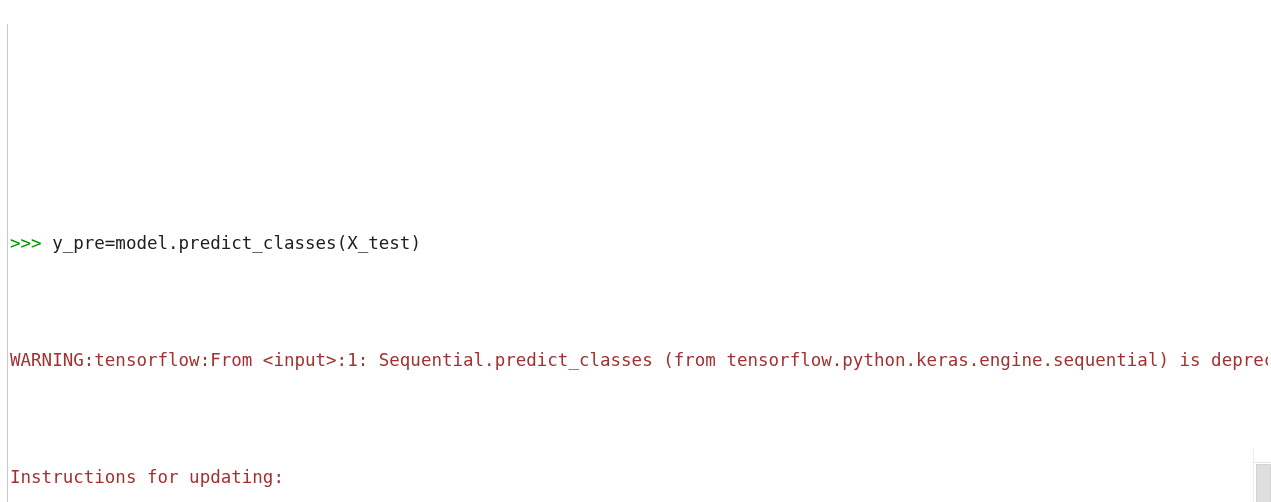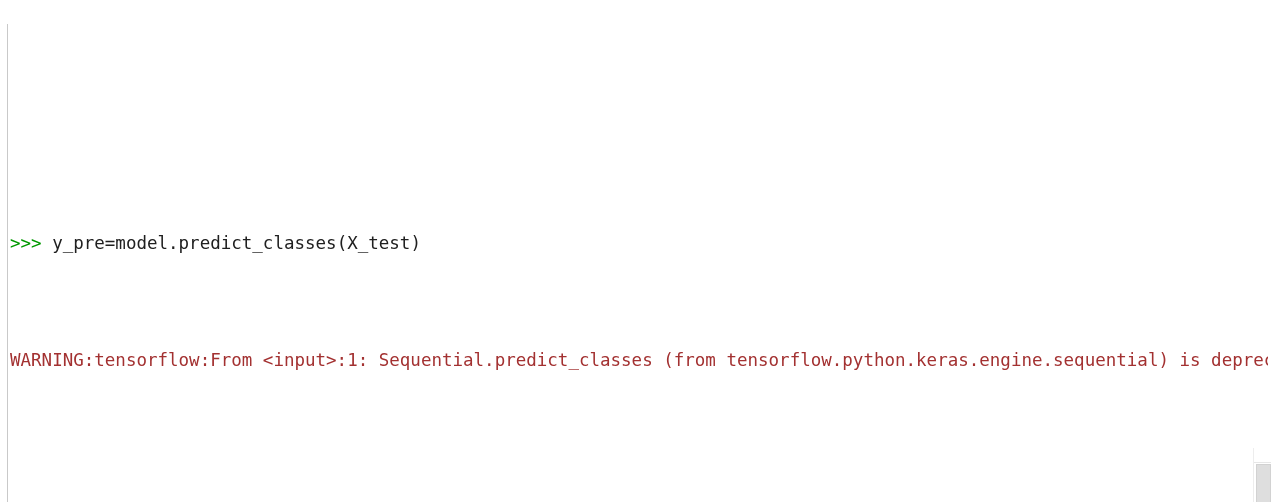--- a/index.html
+++ b/index.html
@@ -98,20 +98,21 @@
 
   <div class="text-pane">
 
     
     <div class="line line-clip">&nbsp;</div>
 
     <div class="line"><span class="prompt">&gt;&gt;&gt; </span><span class="plain">y_pre=model.predict_classes(X_test)</span></div>
 
     <div class="line"><span class="err">WARNING:tensorflow:From &lt;input&gt;:1: Sequential.predict_classes (from tensorflow.python.keras.engine.sequential) is deprecated a</span></div>
 
+    <div class="line"><span class="err">Instructions for updating:</span></div>
 
     
 
     
 
     
 
     
 
     

